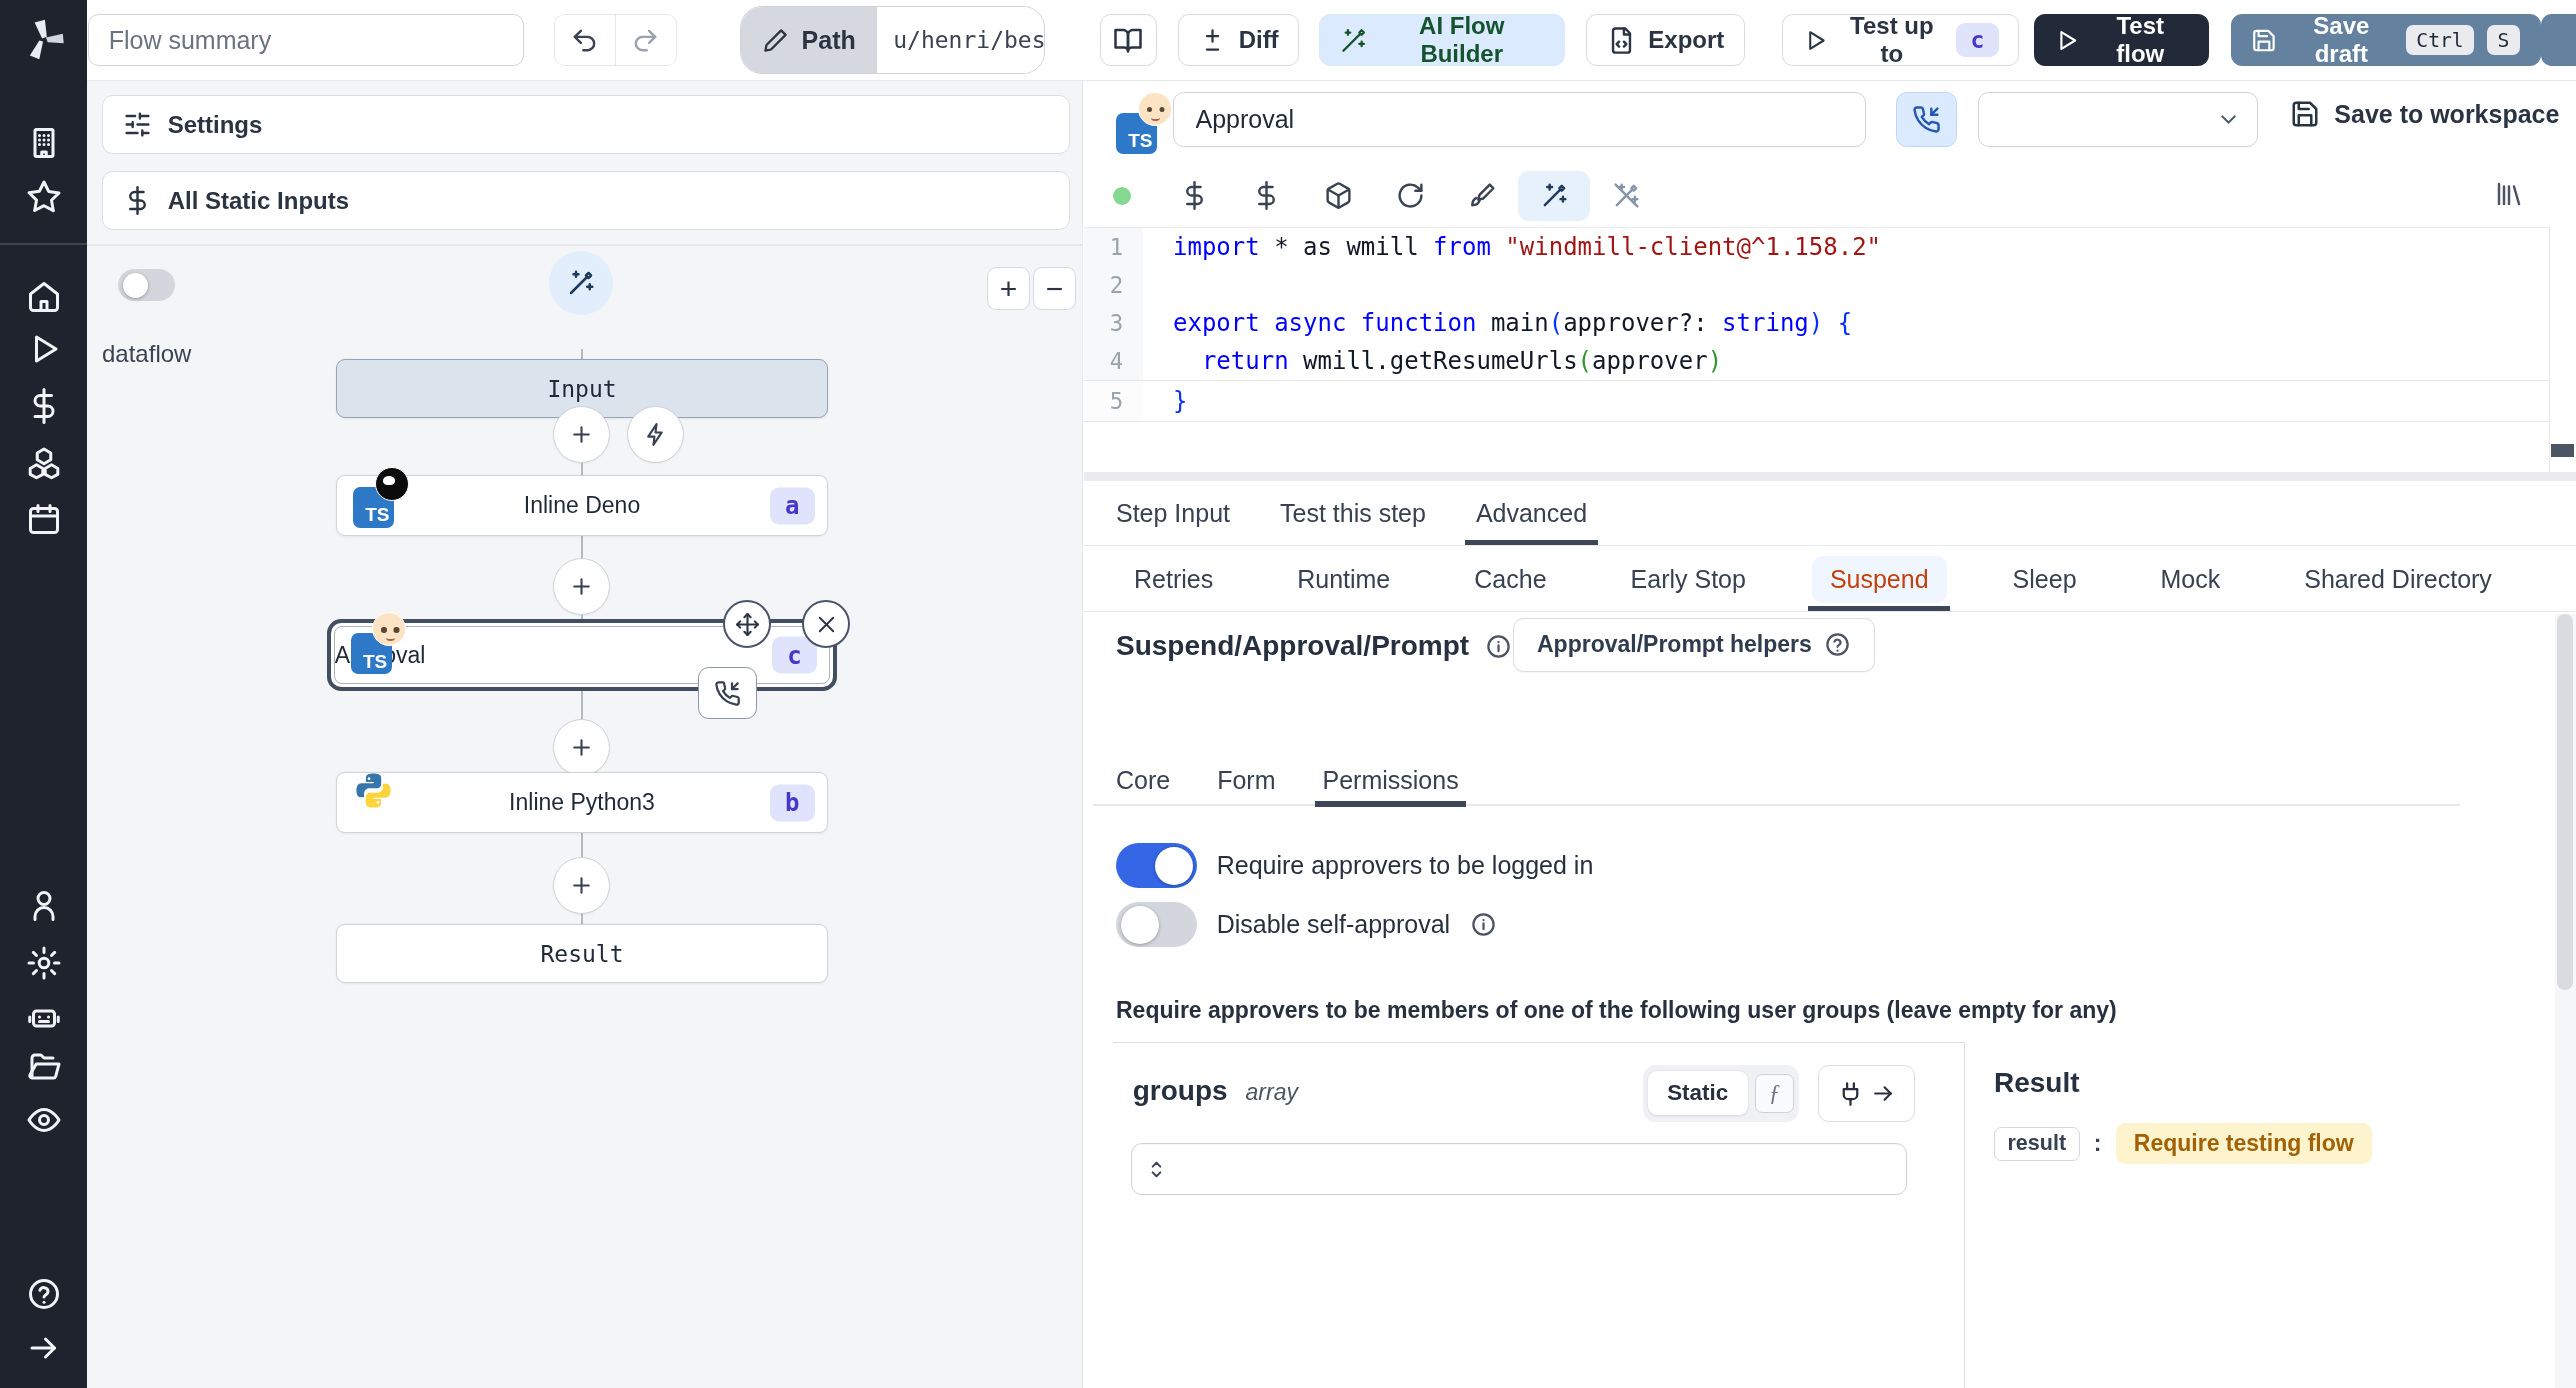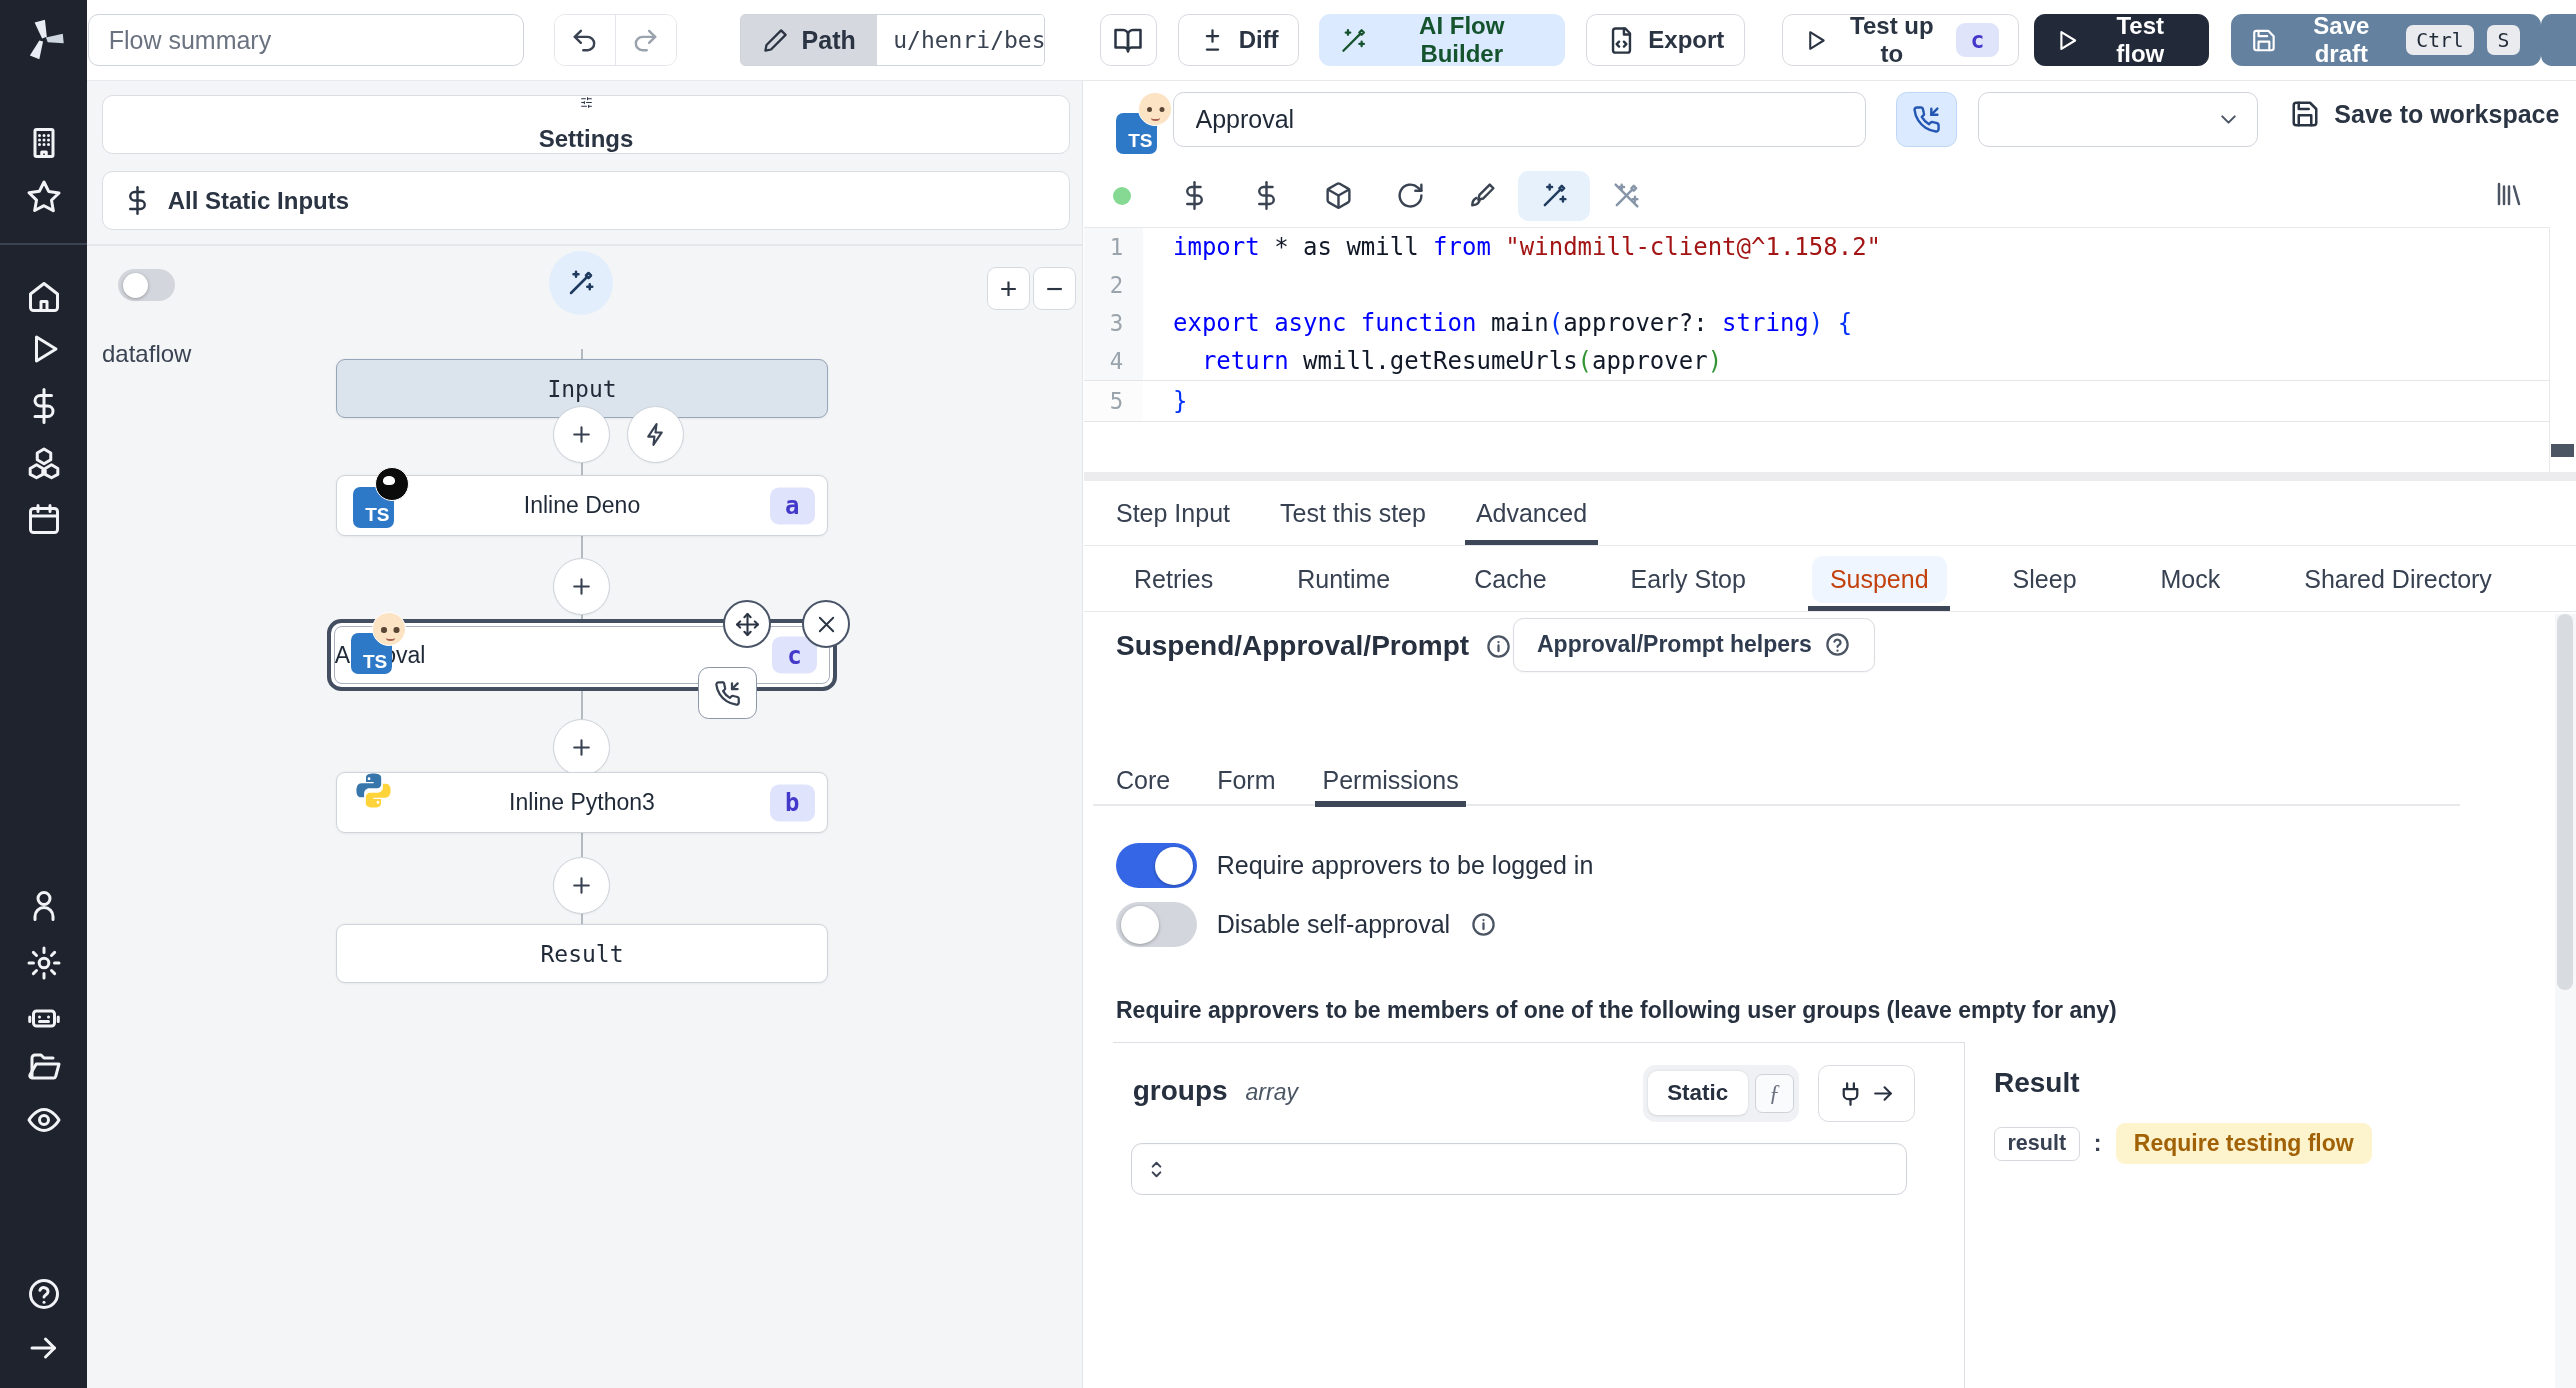--- a/index.html
+++ b/index.html
@@ -15,21 +15,21 @@
   .rail-ico { position:absolute; left:50%; transform:translateX(-50%); width:36px; height:36px; color:#f1f3f6; cursor:pointer; }
   #rail .divider { position:absolute; left:0; right:0; top:243px; height:1.8px; background:#3a4254; }
 
   
   #topbar { position:absolute; left:87px; top:0; width:2489px; height:81px; background:#fff; border-bottom:1.8px solid #e7e9ec; display:flex; align-items:center; padding-left:1px; z-index:20; }
   .tb-input { width:459px; height:52px; border:1.8px solid #cfd4da; border-radius:10.7px; padding:0 19.7px; font-size:25px; color:#3a4352; outline:none; background:#fff; }
   .tb-input::placeholder { color:#6b7280; }
   .seg { display:flex; height:52px; border:1.8px solid #e3e6ea; border-radius:10.7px; overflow:hidden; background:#fff; margin-left:29.5px; }
   .seg button { width:64px; border:none; background:#fff; display:flex; align-items:center; justify-content:center; cursor:pointer; color:#3a4352; }
   .seg button + button { border-left:1.8px solid #e3e6ea; color:#9aa2ad; }
-  .pathgrp { display:flex; height:52px; border-radius:5px; overflow:hidden; margin-left:63px; border:1.8px solid #cfd4da; }
+  .pathgrp { display:flex; height:68px; border-radius:22px; overflow:hidden; margin-left:63px; border:1.8px solid #cfd4da; }
   .pathgrp .gray { background:#d5d8de; display:flex; align-items:center; gap:12.5px; padding:0 21.5px; font-size:25px; font-weight:bold; color:#2b3443; }
   .pathgrp .white { background:#fff; display:flex; align-items:center; padding:0 16px; font-size:23px; color:#3a4352; }
   .btn { height:52px; border:1.8px solid #d6dae0; border-radius:10.7px; background:#fff; display:flex; align-items:center; gap:12.5px; padding:0 19.7px; font-size:24px; font-weight:bold; color:#2b3443; cursor:pointer; }
   .btn.icon-only { padding:0 12.5px; }
   .btn.blue { background:#dbeafe; border-color:#dbeafe; color:#14532d; }
   .btn.dark { background:#222938; border-color:#222938; color:#fff; }
   .btn.slate { background:#64819f; border-color:#64819f; color:#fff; }
   .kbd { background:#e9ebee; color:#1f2937; border-radius:7.2px; padding:3.6px 10.7px; font-size:19.7px; font-family:"DejaVu Sans Mono", monospace; font-weight:normal; }
   .badge-c { background:#e0e4fb; color:#4338ca; border-radius:9px; padding:3.6px 14.3px; font-size:23px; font-weight:bold; font-family:"DejaVu Sans Mono", monospace; }
   #tb-sliver { margin-left:auto; width:41px; height:52px; background:#64819f; border-radius:10.7px 0 0 10.7px; margin-right:-3.6px; cursor:pointer; }
@@ -321,21 +321,21 @@
           </g>
         </svg>
       <span>Save draft</span>
       <span class="kbd">Ctrl</span>
       <span class="kbd">S</span>
     </button>
     <div id="tb-sliver"></div>
   </header>
 
   <section id="flowpanel">
-    <div class="card" style="left:15px; top:14.3px; width:968px; height:59px;flex-direction:column;">
+    <div class="card" style="left:15px; top:14.3px; width:968px; height:59px;">
       <svg width="29" height="29" viewBox="0 0 24 24">
           <g class="ico">
             <path d="M21 5h-7M10 5H3M21 12h-9M8 12H3M21 19h-5M12 19H3"></path>
             <path d="M14 3v4M8 10v4M16 17v4"></path>
           </g>
         </svg>
       <span>Settings</span>
     </div>
     <div class="card" style="left:15px; top:90px; width:968px; height:59px;">
       <svg width="29" height="29" viewBox="0 0 24 24">

